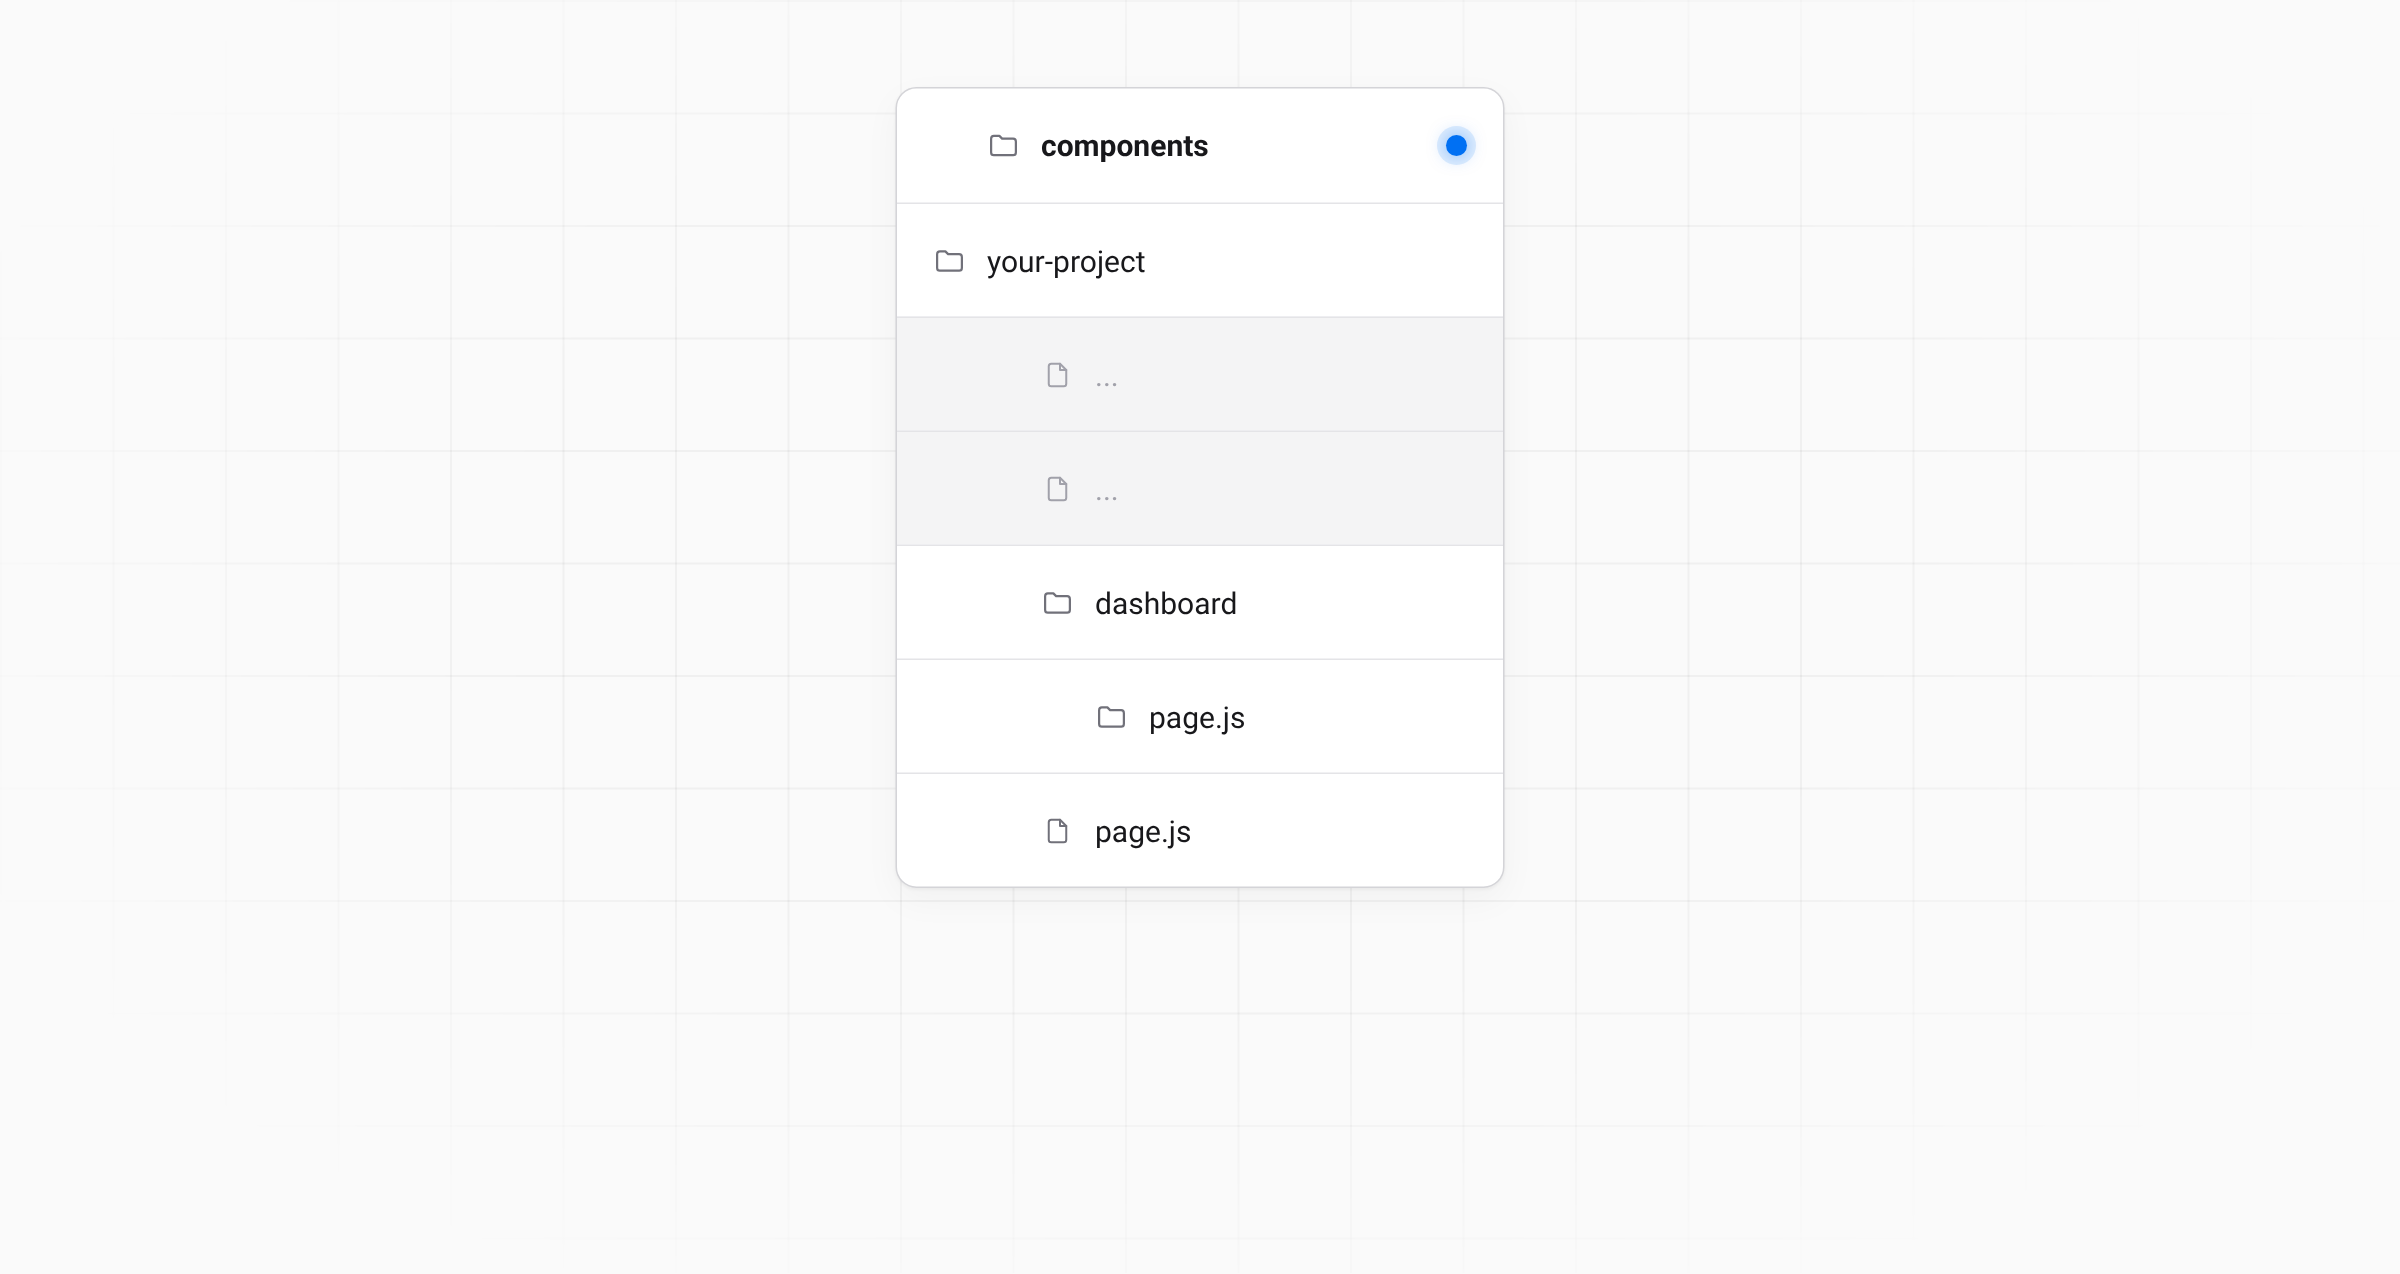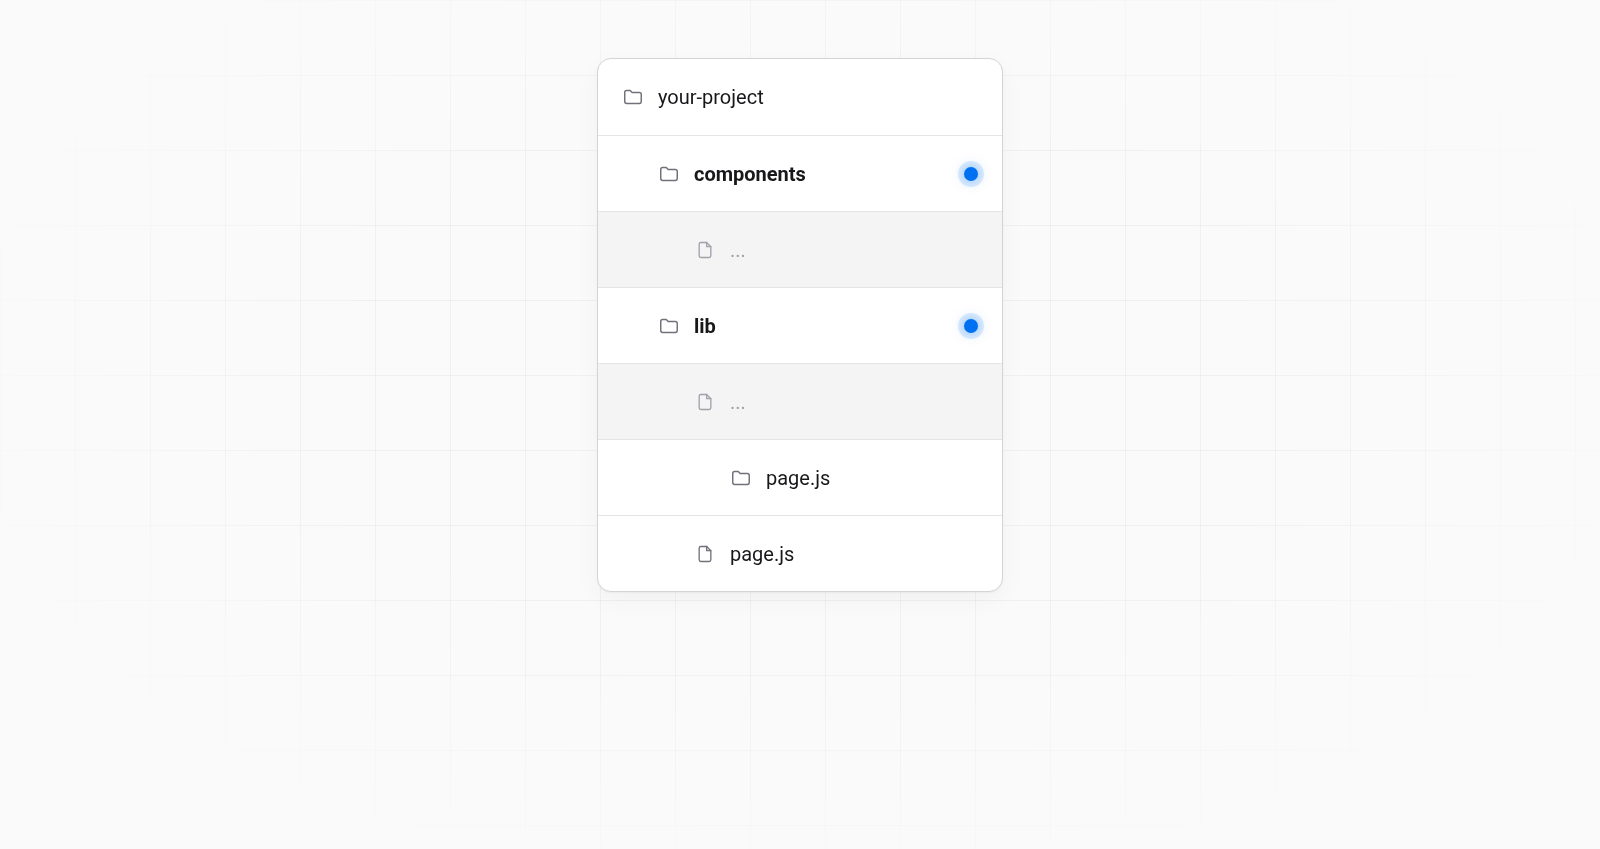--- a/index.html
+++ b/index.html
@@ -122,80 +122,79 @@
     }
   </style>
 </head>
 <body>
 
 <div class="grid-bg"></div>
 
 <div class="stage">
   <div class="tree-card">
 
-    <div class="tree-row indent-0">
-      <span class="icon-slot">
-        <span class="icon">
-          <svg width="22" height="22" viewBox="0 0 24 24" fill="none" stroke="currentColor" stroke-width="1.6" stroke-linecap="round" stroke-linejoin="round">
-              <path d="M3 7a2 2 0 0 1 2-2h4l2 2h8a2 2 0 0 1 2 2v8a2 2 0 0 1-2 2H5a2 2 0 0 1-2-2V7z"></path>
-            </svg>
-        </span>
-      </span>
-      <span class="label">your-project</span>
-    </div>
-
     <div class="tree-row indent-1">
       <span class="icon-slot">
         <span class="icon">
           <svg width="22" height="22" viewBox="0 0 24 24" fill="none" stroke="currentColor" stroke-width="1.6" stroke-linecap="round" stroke-linejoin="round">
               <path d="M3 7a2 2 0 0 1 2-2h4l2 2h8a2 2 0 0 1 2 2v8a2 2 0 0 1-2 2H5a2 2 0 0 1-2-2V7z"></path>
             </svg>
         </span>
       </span>
       <span class="label bold">components</span>
       <span class="badge"></span>
+    </div>
+
+    <div class="tree-row indent-0">
+      <span class="icon-slot">
+        <span class="icon">
+          <svg width="22" height="22" viewBox="0 0 24 24" fill="none" stroke="currentColor" stroke-width="1.6" stroke-linecap="round" stroke-linejoin="round">
+              <path d="M3 7a2 2 0 0 1 2-2h4l2 2h8a2 2 0 0 1 2 2v8a2 2 0 0 1-2 2H5a2 2 0 0 1-2-2V7z"></path>
+            </svg>
+        </span>
+      </span>
+      <span class="label">your-project</span>
     </div>
 
     <div class="tree-row indent-2 muted">
       <span class="icon-slot">
         <span class="icon">
           <svg width="20" height="20" viewBox="0 0 24 24" fill="none" stroke="currentColor" stroke-width="1.6" stroke-linecap="round" stroke-linejoin="round">
               <path d="M14 3H7a2 2 0 0 0-2 2v14a2 2 0 0 0 2 2h10a2 2 0 0 0 2-2V8l-5-5z"></path>
               <path d="M14 3v5h5"></path>
             </svg>
         </span>
       </span>
       <span class="label">...</span>
     </div>
 
-    <div class="tree-row indent-1">
-      <span class="icon-slot">
-        <span class="icon">
-          <svg width="22" height="22" viewBox="0 0 24 24" fill="none" stroke="currentColor" stroke-width="1.6" stroke-linecap="round" stroke-linejoin="round">
-              <path d="M3 7a2 2 0 0 1 2-2h4l2 2h8a2 2 0 0 1 2 2v8a2 2 0 0 1-2 2H5a2 2 0 0 1-2-2V7z"></path>
-            </svg>
-        </span>
-      </span>
-      <span class="label bold">lib</span>
-      <span class="badge"></span>
-    </div>
 
     <div class="tree-row indent-2 muted">
       <span class="icon-slot">
         <span class="icon">
           <svg width="20" height="20" viewBox="0 0 24 24" fill="none" stroke="currentColor" stroke-width="1.6" stroke-linecap="round" stroke-linejoin="round">
               <path d="M14 3H7a2 2 0 0 0-2 2v14a2 2 0 0 0 2 2h10a2 2 0 0 0 2-2V8l-5-5z"></path>
               <path d="M14 3v5h5"></path>
             </svg>
         </span>
       </span>
       <span class="label">...</span>
     </div>
 
 
+    <div class="tree-row indent-2">
+      <span class="icon-slot">
+        <span class="icon">
+          <svg width="22" height="22" viewBox="0 0 24 24" fill="none" stroke="currentColor" stroke-width="1.6" stroke-linecap="round" stroke-linejoin="round">
+              <path d="M3 7a2 2 0 0 1 2-2h4l2 2h8a2 2 0 0 1 2 2v8a2 2 0 0 1-2 2H5a2 2 0 0 1-2-2V7z"></path>
+            </svg>
+        </span>
+      </span>
+      <span class="label">dashboard</span>
+    </div>
 
     <div class="tree-row indent-3">
       <span class="icon-slot">
         <span class="icon">
           <svg width="22" height="22" viewBox="0 0 24 24" fill="none" stroke="currentColor" stroke-width="1.6" stroke-linecap="round" stroke-linejoin="round">
               <path d="M3 7a2 2 0 0 1 2-2h4l2 2h8a2 2 0 0 1 2 2v8a2 2 0 0 1-2 2H5a2 2 0 0 1-2-2V7z"></path>
             </svg>
         </span>
       </span>
       <span class="label">page.js</span>

